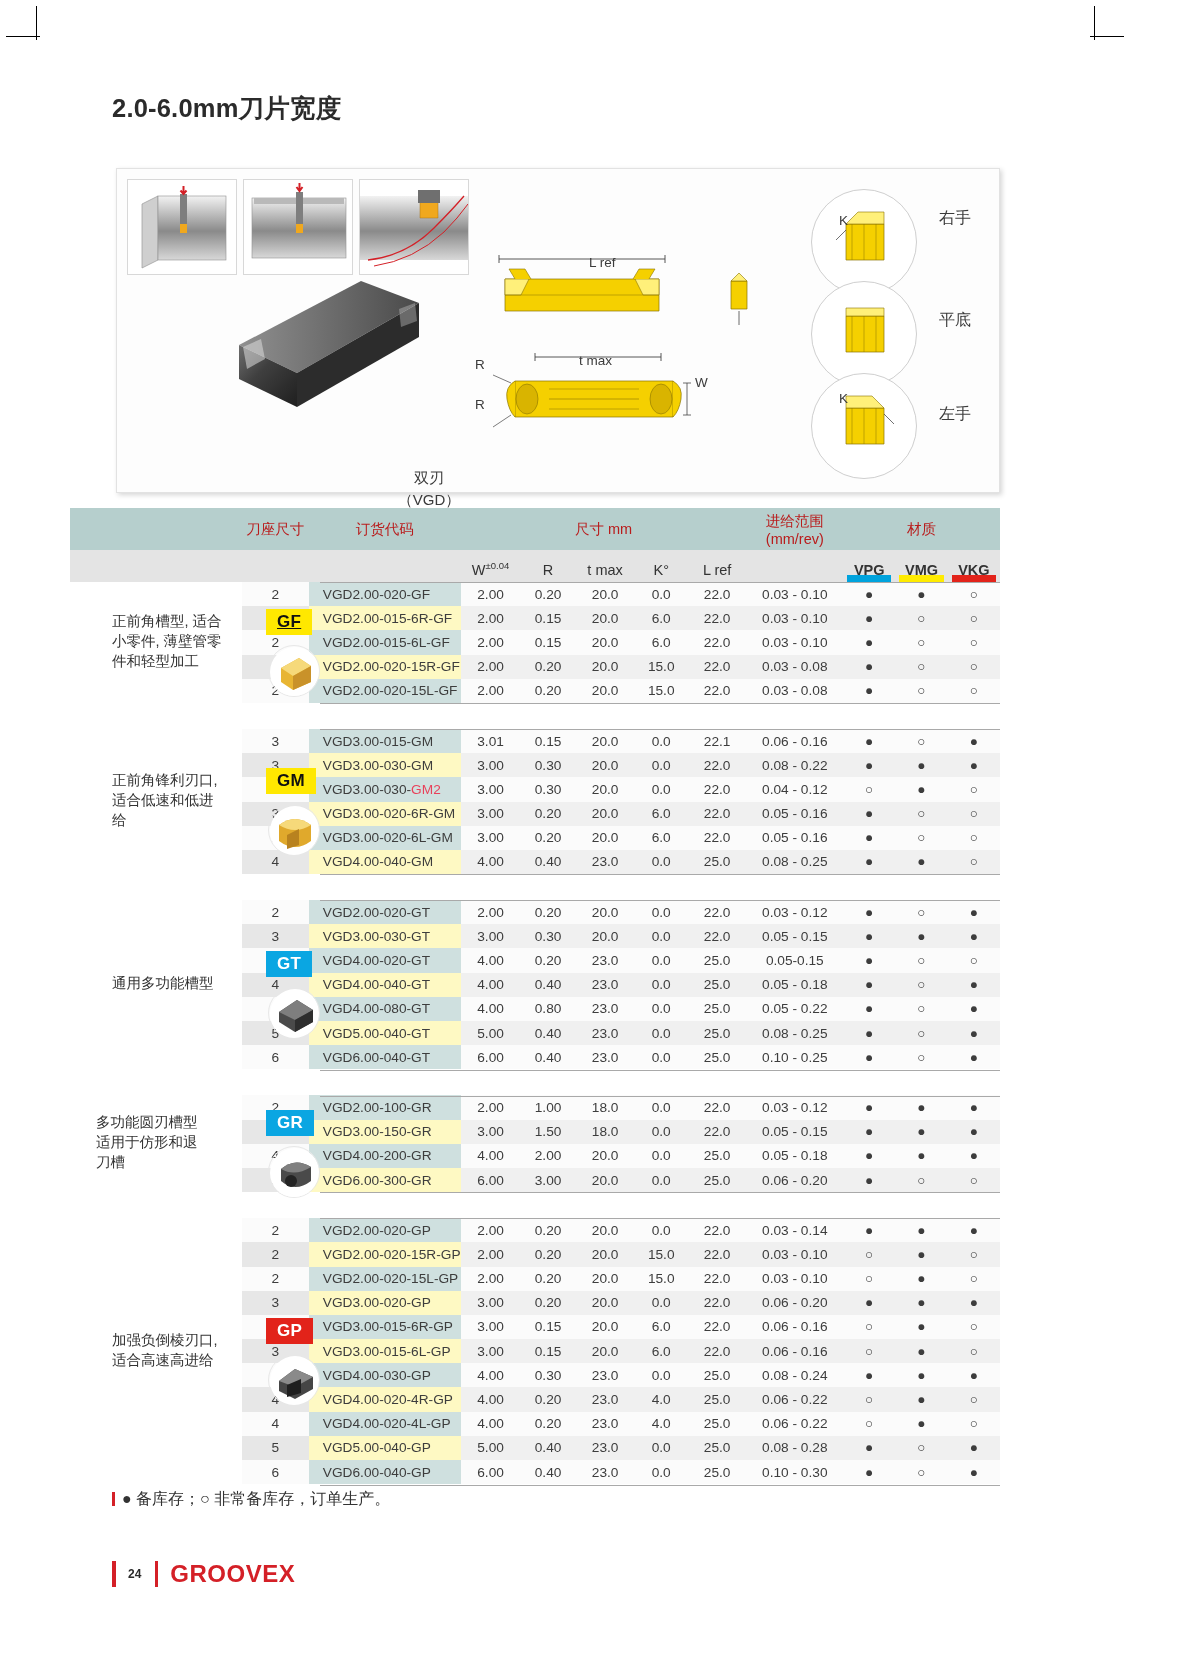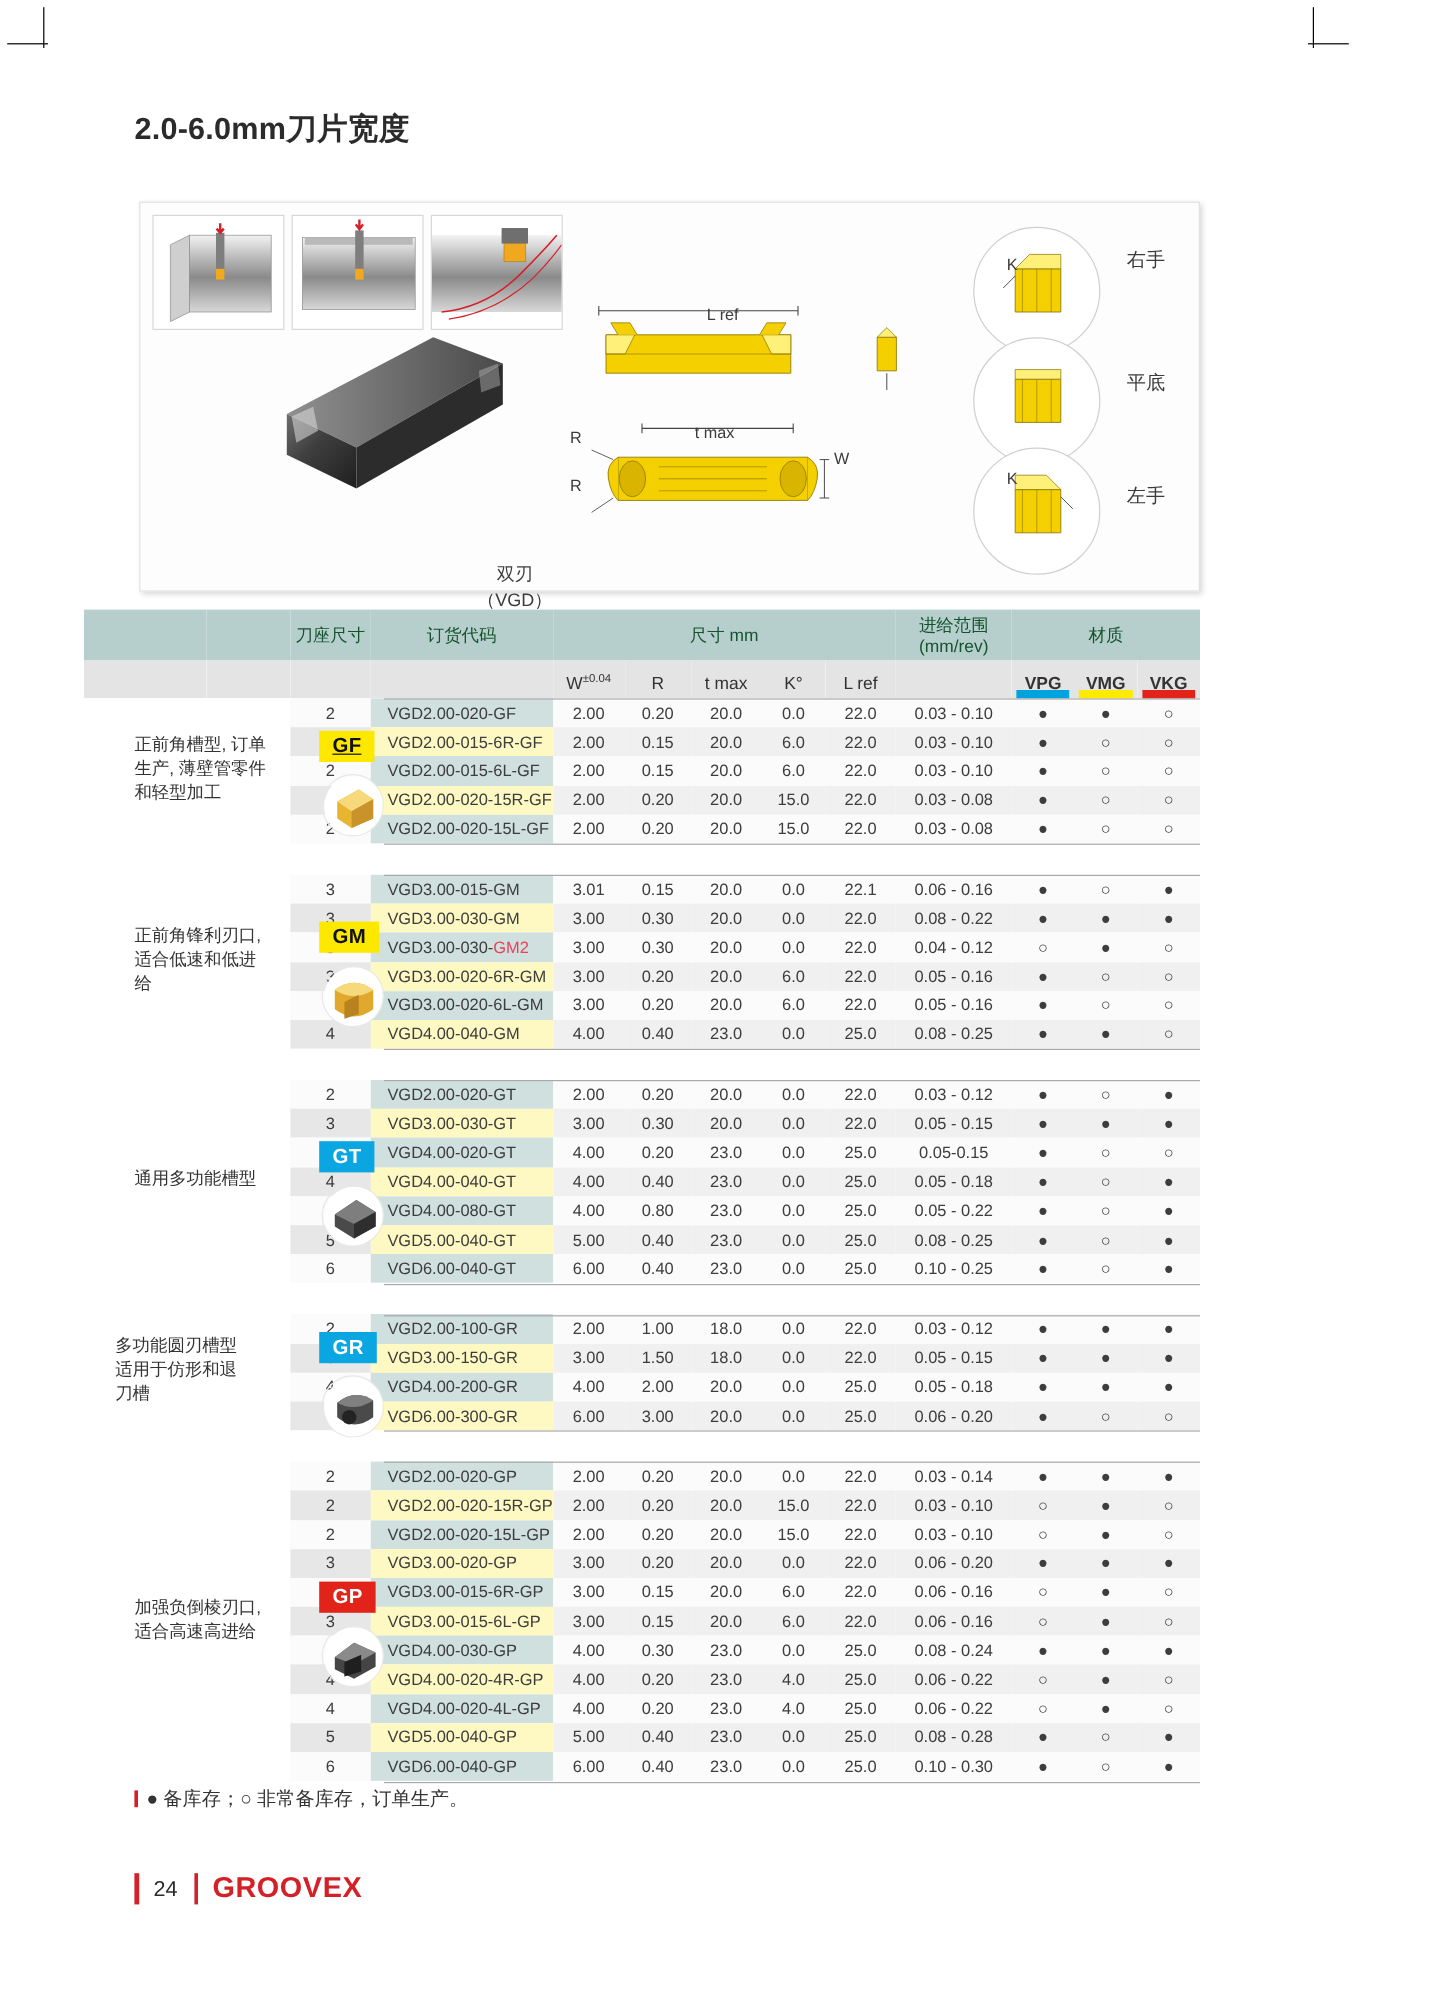--- a/index.html
+++ b/index.html
@@ -50,21 +50,21 @@
   .lbl { position: absolute; font-size: 13.5px; color: #3b3b3b; }
   .lbl.big { font-size: 15px; }
   .lbl.chs { font-size: 16px; line-height: 1.15; }
 
   
   .tbl { position: absolute; left: 70px; top: 508px; width: 1060px; }
   table { border-collapse: collapse; width: 930px; margin-left: 0; }
 
   .hdr-band { background: #b6cfcd; }
   .hdr-band td {
-    height: 42px; font-size: 14.5px; color: #14532d; text-align: center;
+    height: 42px; font-size: 14.5px; color: #b91c1c; text-align: center;
     vertical-align: middle; padding: 0 4px;
   }
   .hdr-sub { background: #e4e4e4; }
   .hdr-sub td {
     height: 32px; font-size: 14.5px; color: #333; text-align: center;
     vertical-align: bottom; padding: 0 2px 4px 2px; position: relative;
   }
   .sup { font-size: 9.5px; vertical-align: super; }
 
   .grade-cell { font-weight: bold; font-size: 14.5px; color: #1a1a1a; }
@@ -95,21 +95,21 @@
   .chip {
     position: absolute; width: 52px; height: 52px; border-radius: 50%;
     overflow: hidden; border: 1px solid #e8e8e8;
   }
 
   
   .footnote { position: absolute; left: 112px; top: 1489px; font-size: 16px; color: #333; }
   .fn-bar { display: inline-block; width: 3px; height: 14px; background: #d42027; margin-right: 7px; vertical-align: -2px; }
   .footer { position: absolute; left: 112px; top: 1560px; display: flex; align-items: center; }
   .fbar { width: 4px; height: 26px; background: #d42027; margin-right: 12px; }
-  .pgnum { font-size: 18px; font-weight: normal; color: #2b2b2b; margin-right: 14px; }
+  .pgnum { font-size: 12px; font-weight: bold; color: #2b2b2b; margin-right: 14px; }
   .fbar2 { width: 3px; height: 26px; background: #d42027; margin-right: 12px; }
   .brand { font-size: 24px; font-weight: bold; letter-spacing: .5px; color: #d42027; }
 </style>
 </head>
 <body>
 
 <div class="page">
 
   <div class="crop crop-tl-v"></div>
   <div class="crop crop-tl-h"></div>
@@ -819,21 +819,21 @@
             <td>25.0</td>
             <td>0.10 - 0.30</td>
             <td>●</td>
             <td>○</td>
             <td>●</td>
           </tr>
         </tbody>
     </table>
 
     <div id="overlays">
-        <div class="desc-wrap" style="left: 42px; top: 132.5px; transform: translateY(-50%);">正前角槽型, 订单生产, 薄壁管零件和轻型加工</div>
+        <div class="desc-wrap" style="left: 42px; top: 132.5px; transform: translateY(-50%);">正前角槽型, 适合小零件, 薄壁管零件和轻型加工</div>
         <div class="badge" style="left: 196px; top: 100.5px; background: rgb(255, 232, 0); color: rgb(17, 17, 17); text-decoration: underline;">GF</div>
         <div class="chip" style="left: 198px; top: 136.5px;"><svg width="52" height="52" viewBox="0 0 52 52">
             <circle cx="26" cy="26" r="25" fill="#fff"></circle>
             <polygon points="12,22 30,12 42,20 42,36 24,44 12,36" fill="#e8b533"></polygon>
             <polygon points="12,22 30,12 42,20 24,30" fill="#f6d97a"></polygon>
             <polygon points="24,30 42,20 42,36 24,44" fill="#c9922a"></polygon>
           </svg></div>
         <div style="position: absolute; left: 250px; width: 680px; height: 1px; background: rgb(169, 169, 169); top: 74px;"></div>
         <div style="position: absolute; left: 250px; width: 680px; height: 1px; background: rgb(169, 169, 169); top: 195px;"></div>
         <div class="desc-wrap" style="left: 42px; top: 291.6px; transform: translateY(-50%);">正前角锋利刃口, 适合低速和低进给</div>

